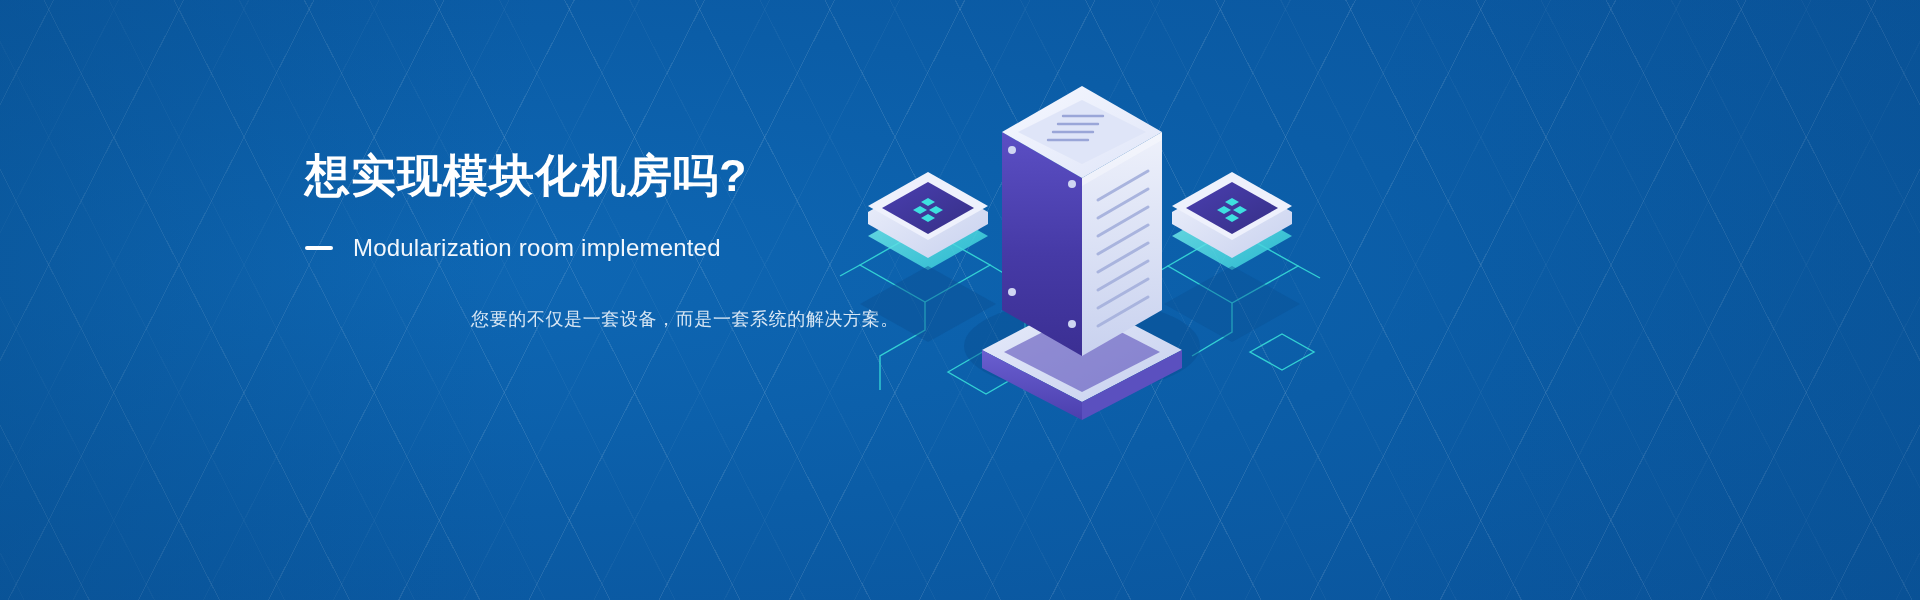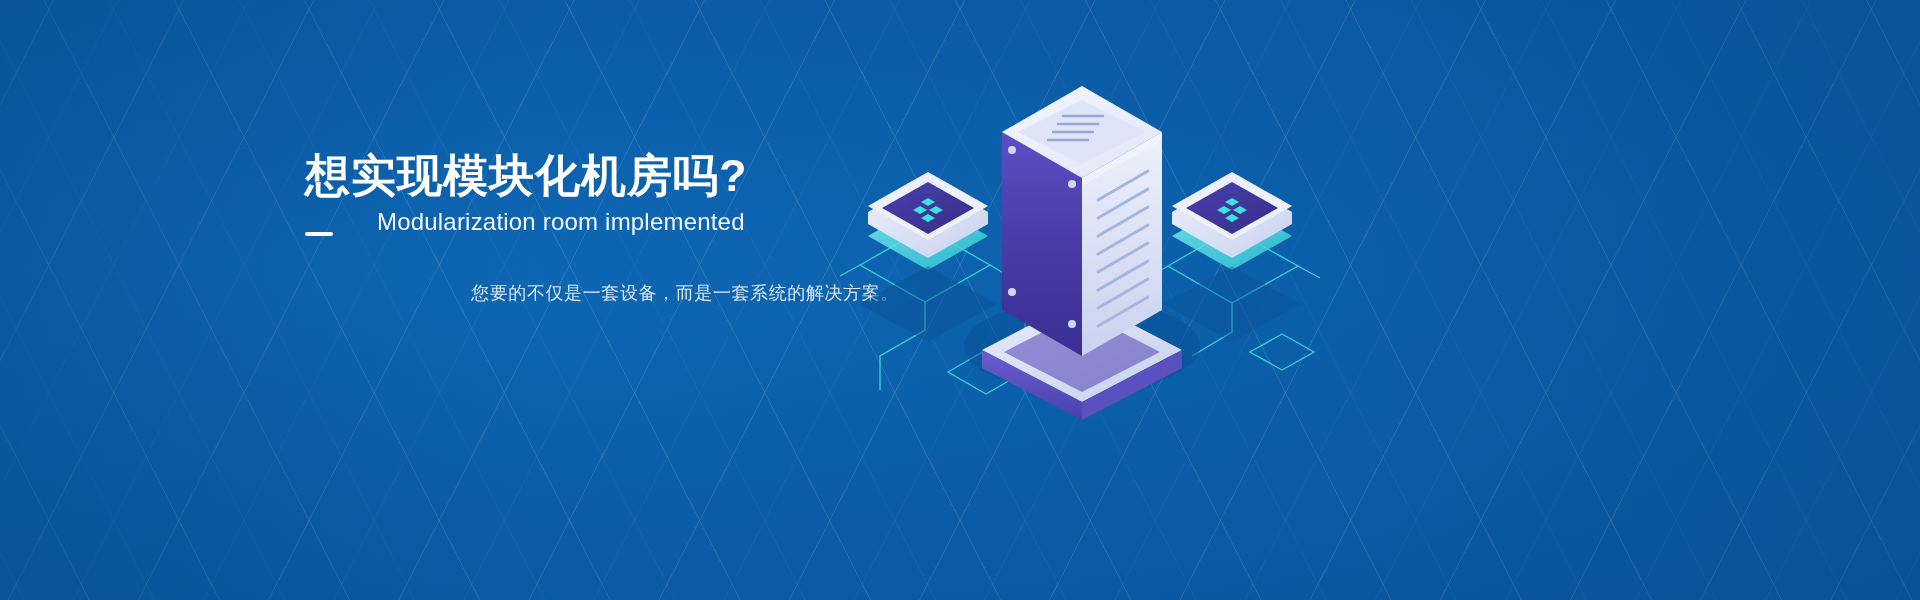--- a/index.html
+++ b/index.html
@@ -58,23 +58,22 @@
     margin:0;
     font-size:45px;
     line-height:52px;
     font-weight:700;
     color:#ffffff;
     letter-spacing:1px;
     white-space:nowrap;
   }
   .sub-row{
     display:flex;
-    align-items:flex-end;
-    margin-top:6px;
-    gap:24px;
+    align-items:center;
+    margin-top:32px;
   }
   .sub-dash{
     display:block;
     width:28px;height:4px;
     background:#ffffff;
     border-radius:2px;
     margin-right:20px;
     flex:0 0 auto;
   }
   .subtitle{

